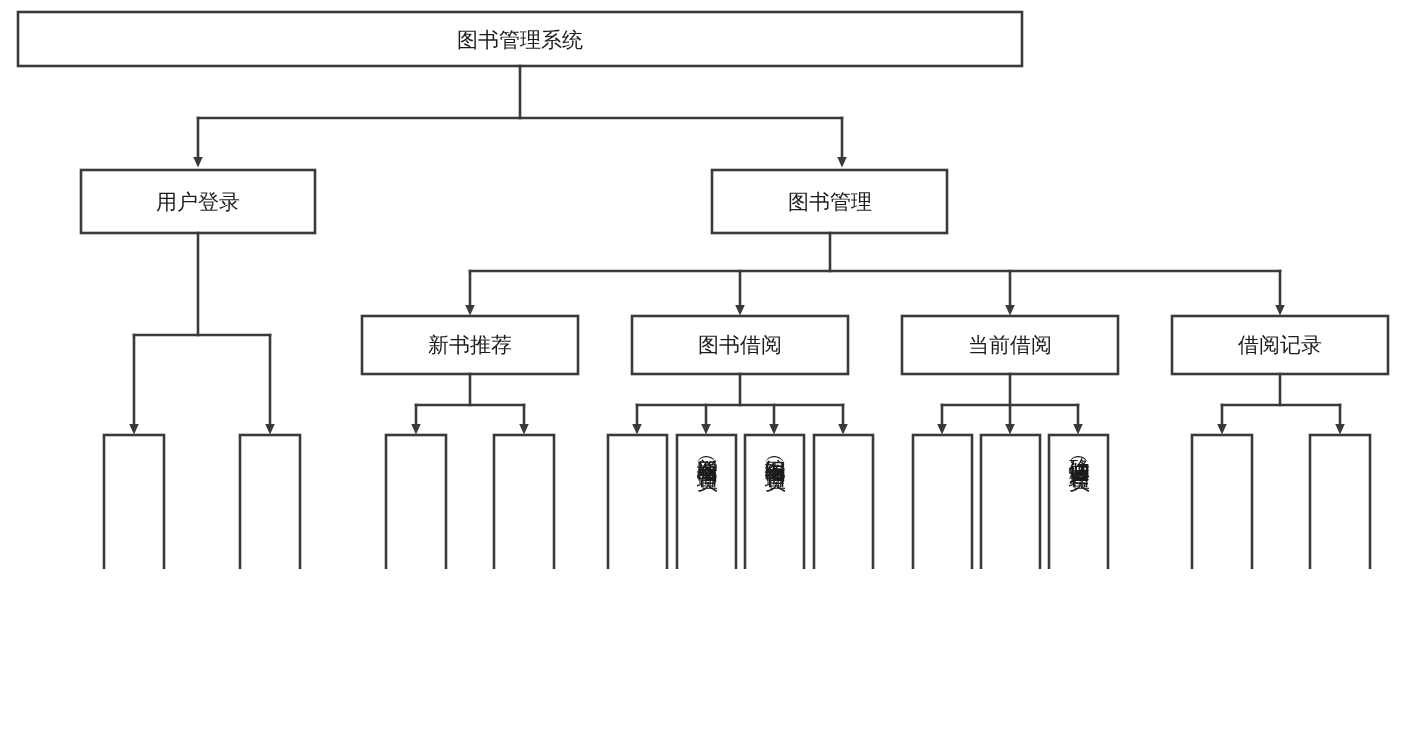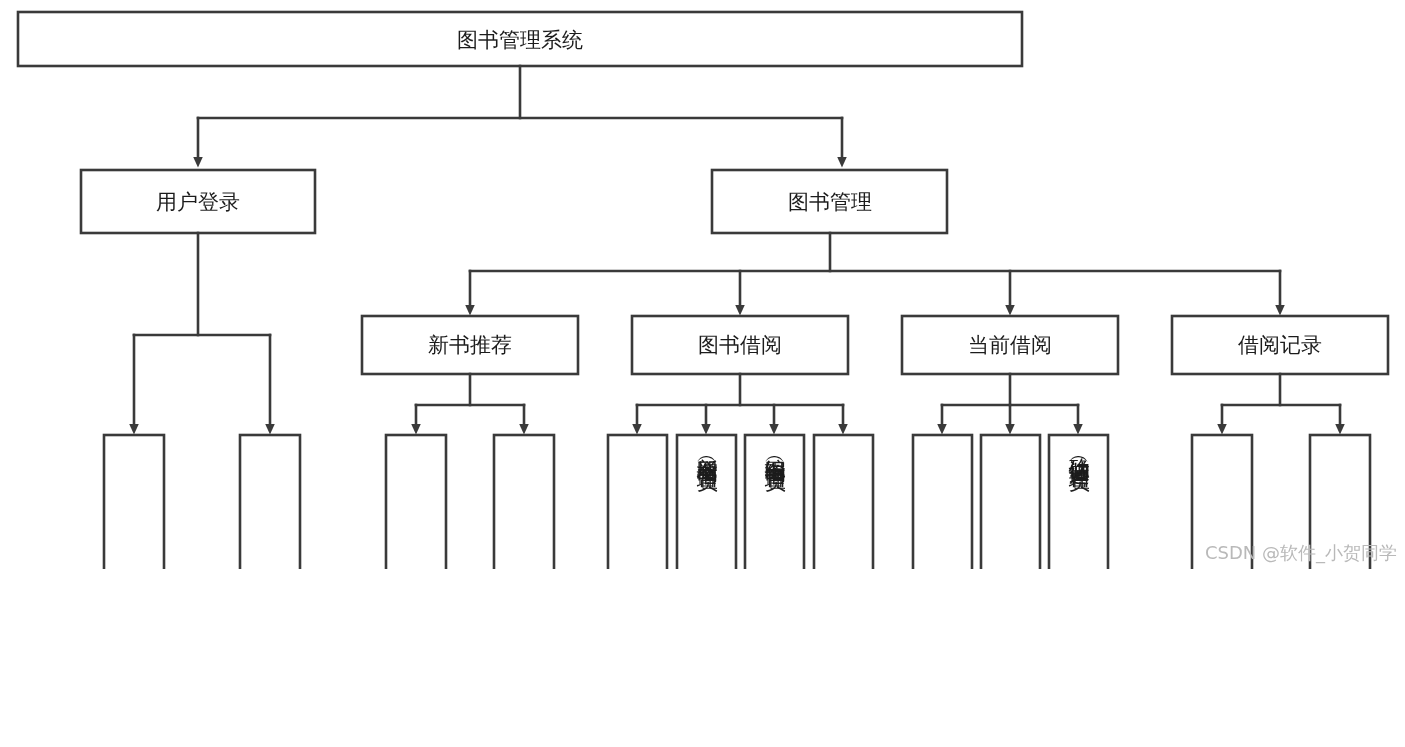--- a/index.html
+++ b/index.html
@@ -203,14 +203,13 @@
     <span class="leaf-label">确认归还（管理员）</span>
   </div>
 
   <div class="leaf-label-wrap" style="left:1192px; top:435px; width:60px; height:298px;">
     <span class="leaf-label">新增借阅记录</span>
   </div>
   <div class="leaf-label-wrap" style="left:1310px; top:435px; width:60px; height:298px;">
     <span class="leaf-label">查询借阅记录</span>
   </div>
 
-  <div class="watermark">CSDN @软件_小贺同学</div>
 </div>
 
 </body></html>

